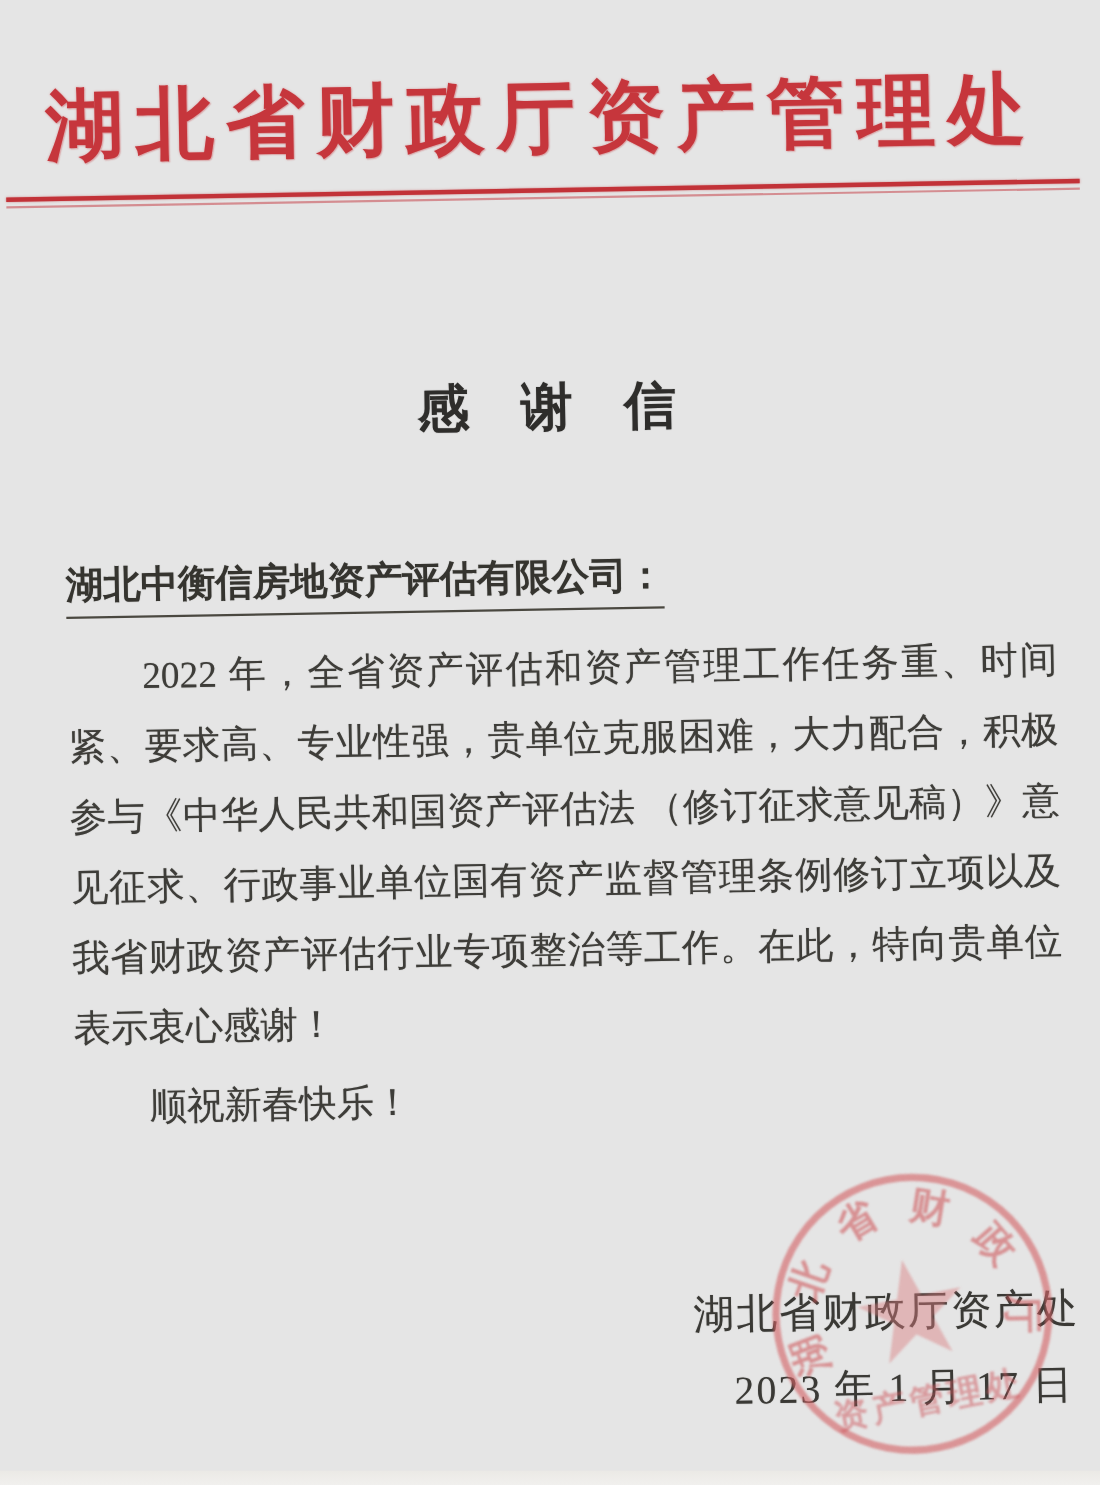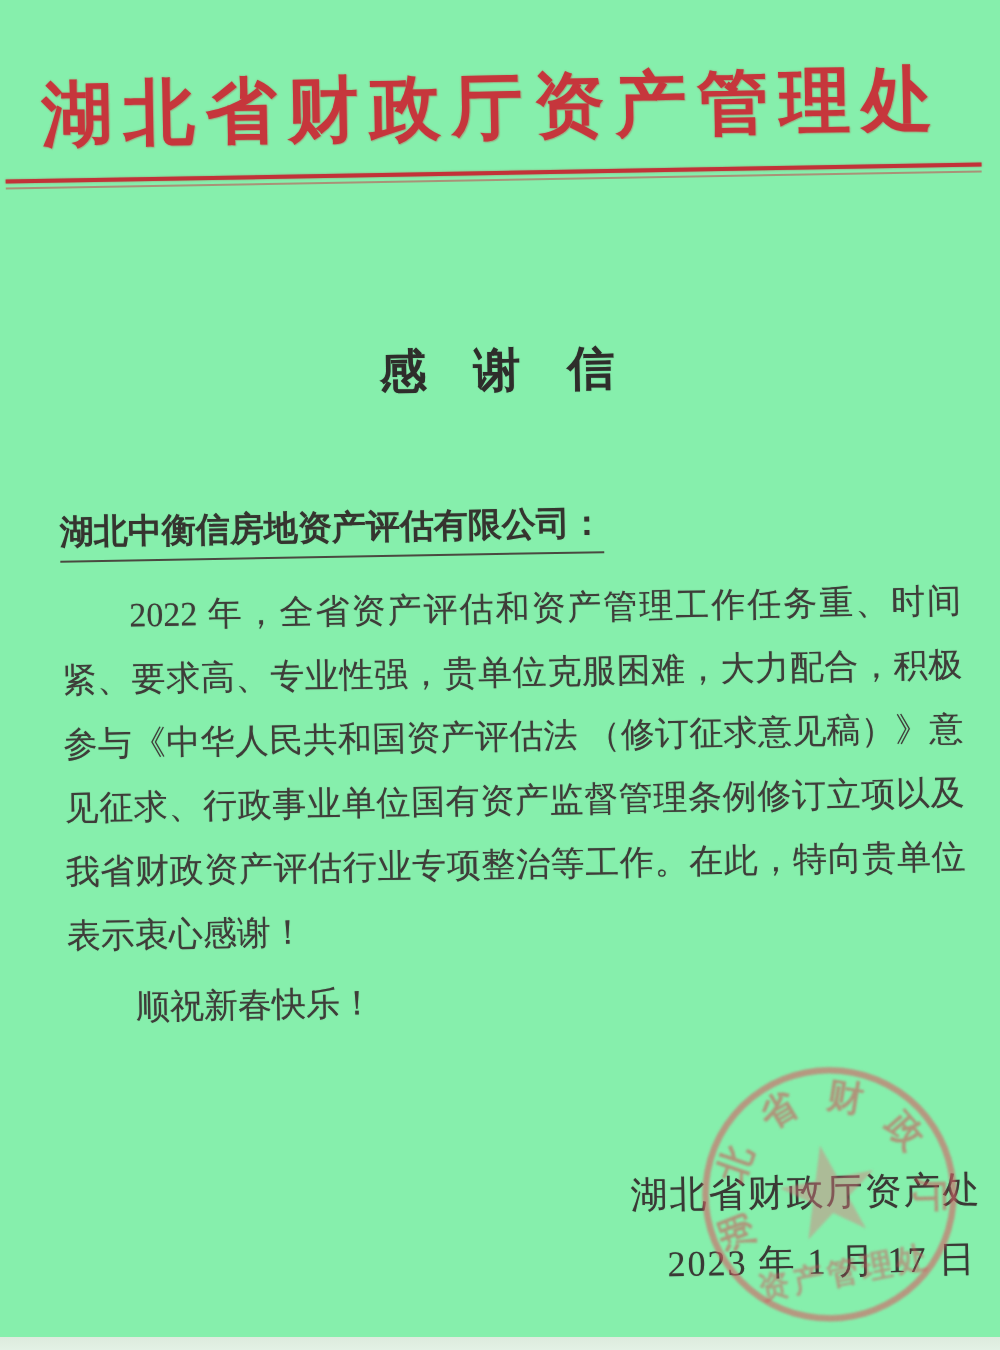--- a/index.html
+++ b/index.html
@@ -5,21 +5,21 @@
   html, body { margin: 0; padding: 0; }
   body {
     width: 1000px; height: 1350px;
     font-family: "Liberation Serif", "DejaVu Serif", serif;
     overflow: hidden;
   }
   .page {
     position: relative;
     width: 1000px; height: 1350px;
     overflow: hidden;
-    background-color: #86efac;
+    background-color: #e5e5e5;
     background-image:
       radial-gradient(ellipse 620px 420px at 68% 26%, rgba(250,248,242,0.55), rgba(250,248,242,0) 70%),
       radial-gradient(ellipse 700px 500px at 28% 58%, rgba(208,203,192,0.22), rgba(208,203,192,0) 72%),
       linear-gradient(175deg, #ecm 0%, #e9e6df 55%, #ddd9d0 100%);
   }
   .page::after {
     content: "";
     position: absolute; left: 0; bottom: 0; width: 100%; height: 13px;
     background: linear-gradient(#eceae6, #f3f2ef);
     opacity: 0.85;

